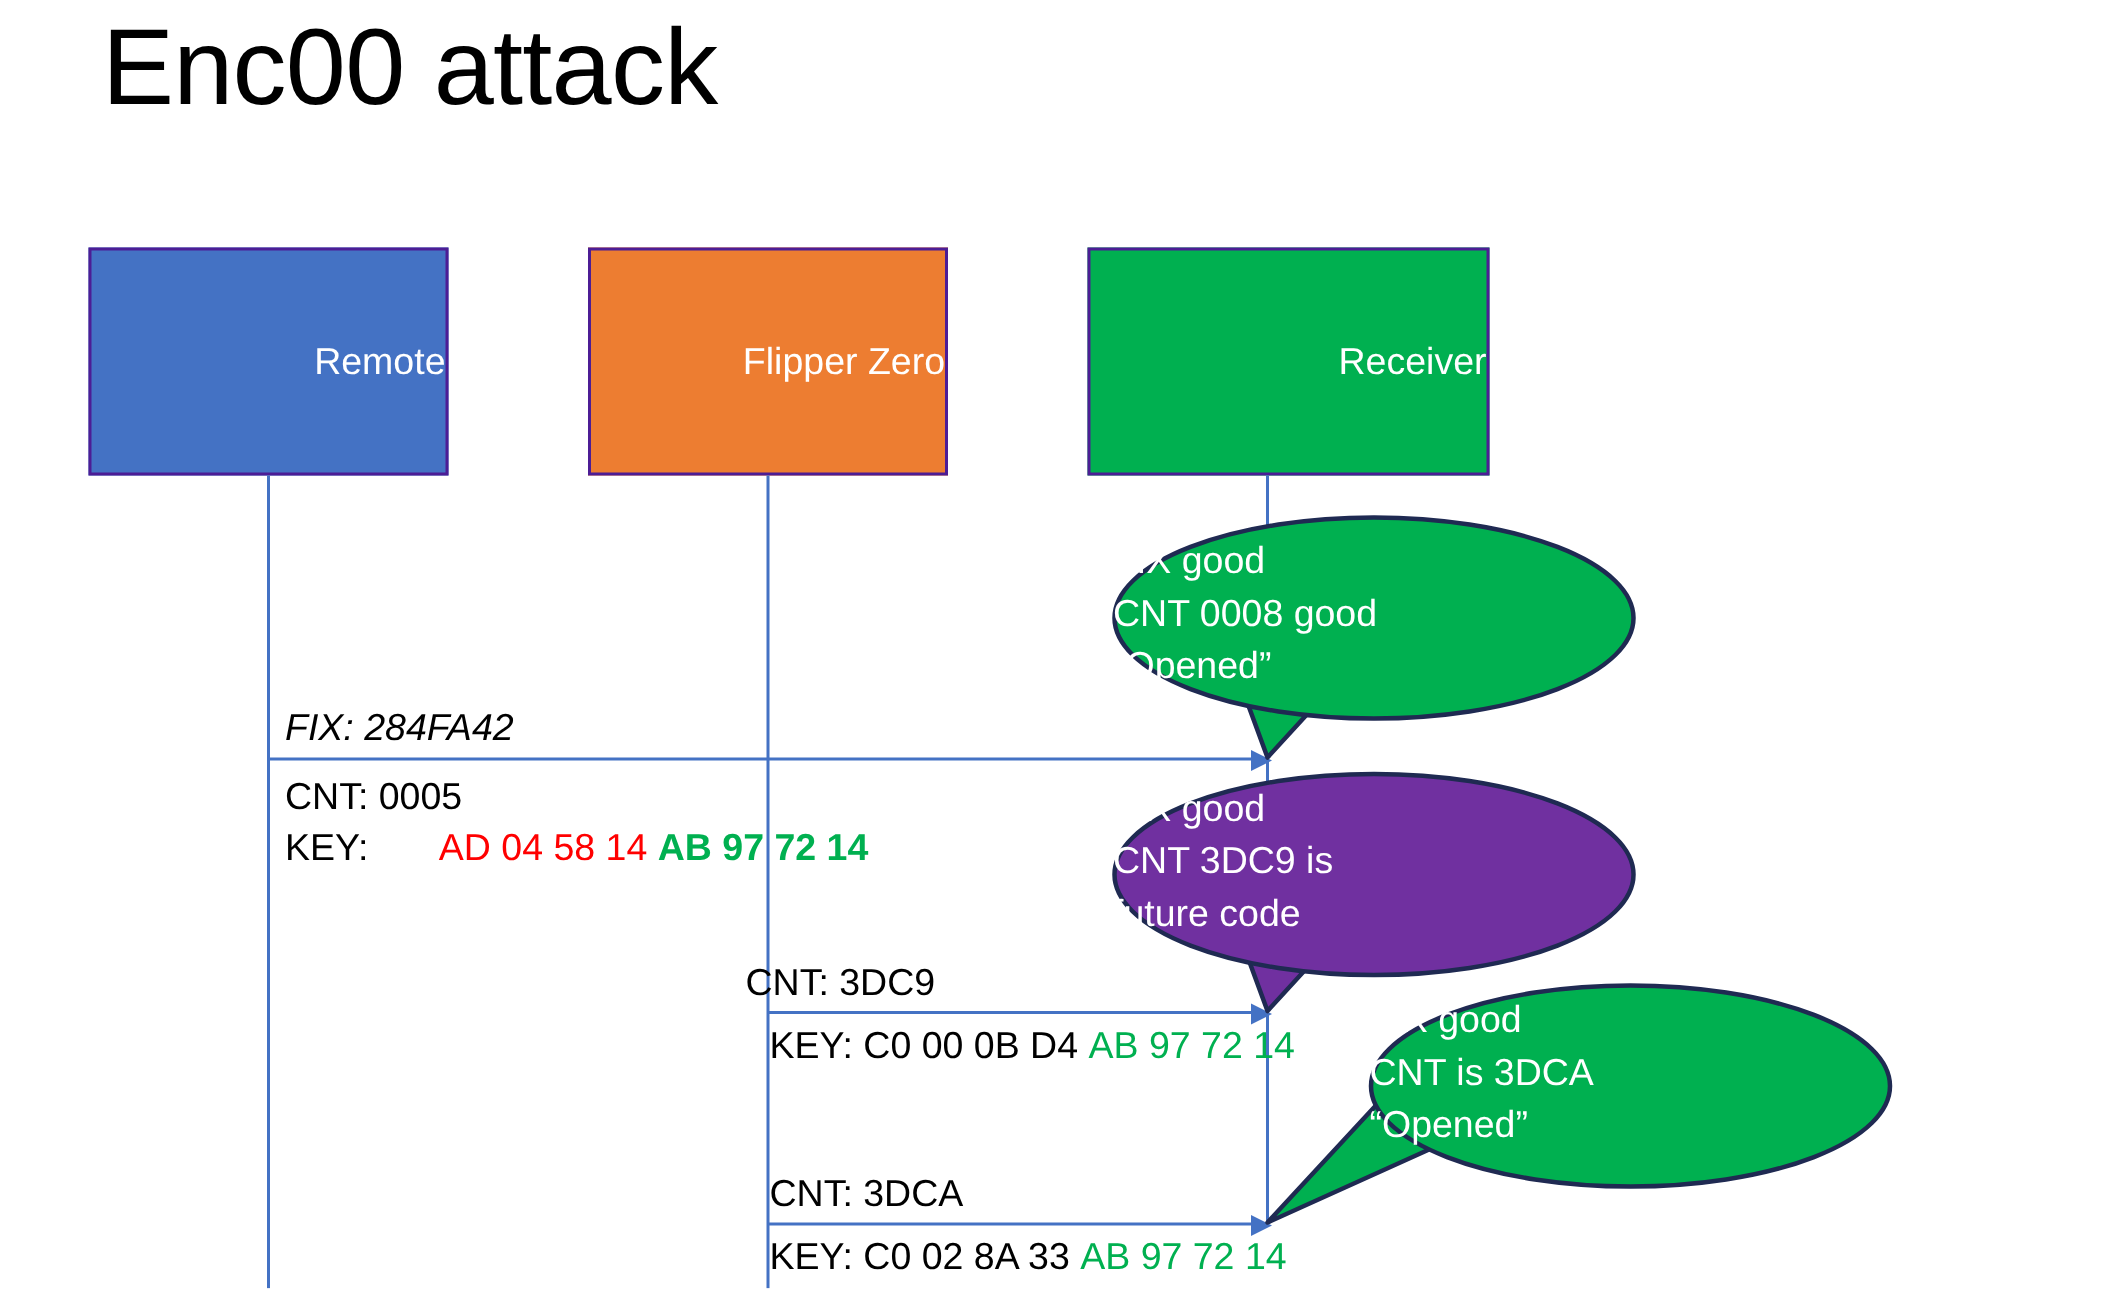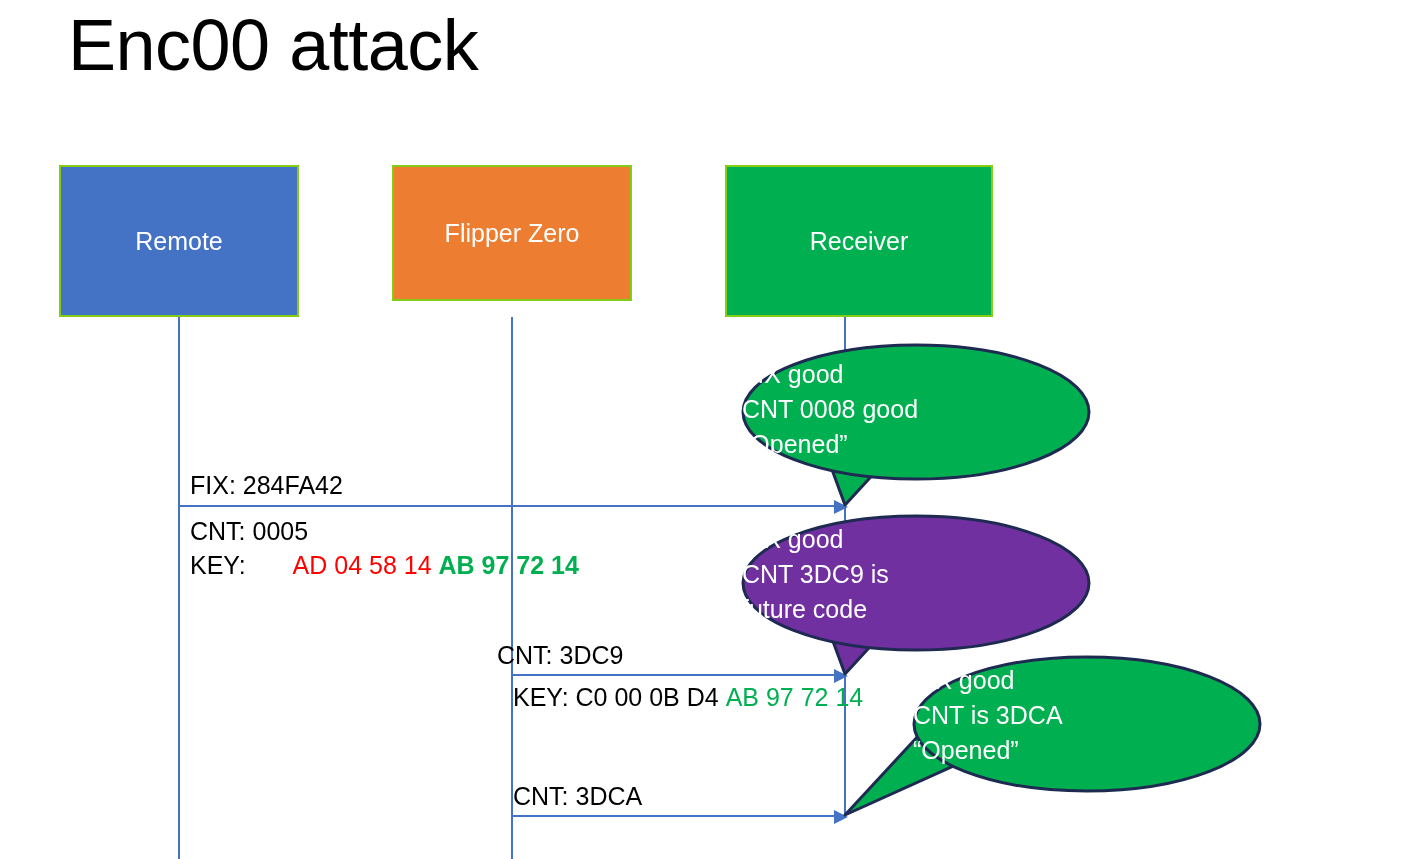--- a/index.html
+++ b/index.html
@@ -31,32 +31,32 @@
     color: #000000;
     letter-spacing: -0.5px;
     white-space: nowrap;
     font-stretch: condensed;
   }
 
   
   .actor-box {
     position: absolute;
     box-sizing: border-box;
-    border: 2px solid #84cc16;
+    border: 2px solid #4c1d95;
     display: flex;
     align-items: center;
-    justify-content: center;
+    justify-content: flex-end;
     color: #ffffff;
     font-size: 25px;
     line-height: 30px;
     font-weight: 400;
     text-align: center;
   }
   #actor-remote   { left: 59px;  top: 165px; width: 240px; height: 152px; background: #4472C4; }
-  #actor-flipper  { left: 392px; top: 165px; width: 240px; height: 136px; background: #ED7D31; }
+  #actor-flipper  { left: 392px; top: 165px; width: 240px; height: 152px; background: #ED7D31; }
   #actor-receiver { left: 725px; top: 165px; width: 268px; height: 152px; background: #00B050; }
 
   
   .lifeline {
     position: absolute;
     width: 0;
     border-left: 2px solid #4472C4;
   }
   #lifeline-remote   { left: 178px; top: 317px; height: 542px; }
   #lifeline-flipper  { left: 511px; top: 317px; height: 542px; }
@@ -88,21 +88,21 @@
     position: absolute;
     font-size: 25px;
     line-height: 35px;
     color: #000000;
     white-space: nowrap;
   }
   .hex-green { color: #00B050; }
   .hex-green-bold { color: #00B050; font-weight: bold; }
   .hex-red-bold   { color: #FF0000; margin-left: 40px; }
 
-  #msg1-fix { left: 190px; top: 468px; }
+  #msg1-fix { left: 190px; top: 468px; font-style: italic; }
   #msg1-cnt { left: 190px; top: 514px; }
   #msg1-key { left: 190px; top: 548px; }
   #msg2-cnt { left: 497px; top: 638px; }
   #msg2-key { left: 513px; top: 680px; }
   #msg3-cnt { left: 513px; top: 779px; }
   #msg3-key { left: 513px; top: 821px; }
 
   
   #bubble-layer {
     position: absolute;
@@ -150,20 +150,21 @@
   <div class="msg-arrow" id="arrow-3"></div>
 
   <div class="msg-text" id="msg1-fix">FIX: 284FA42</div>
   <div class="msg-text" id="msg1-cnt">CNT: 0005</div>
   <div class="msg-text" id="msg1-key"><span>KEY: </span><span class="hex-red-bold">AD 04 58 14</span><span>&nbsp;</span><span class="hex-green-bold">AB 97 72 14</span></div>
 
   <div class="msg-text" id="msg2-cnt">CNT: 3DC9</div>
   <div class="msg-text" id="msg2-key"><span>KEY: </span><span>C0 00 0B D4</span><span>&nbsp;</span><span class="hex-green">AB 97 72 14</span></div>
 
   <div class="msg-text" id="msg3-cnt">CNT: 3DCA</div>
+  <div class="msg-text" id="msg3-key"><span>KEY: </span><span>C0 02 8A 33</span><span>&nbsp;</span><span class="hex-green">AB 97 72 14</span></div>
 
   <svg id="bubble-layer" viewBox="0 0 1408 859">
 
     <g>
       <path d="M 845 505 L 820 437 L 900 445 Z" fill="#00B050" stroke="#1F2A52" stroke-width="3" stroke-linejoin="round"></path>
       <ellipse cx="916" cy="412" rx="173" ry="67" fill="#00B050" stroke="#1F2A52" stroke-width="3"></ellipse>
     </g>
 
     <g>
       <path d="M 845 674 L 820 606 L 900 614 Z" fill="#7030A0" stroke="#1F2A52" stroke-width="3" stroke-linejoin="round"></path>

